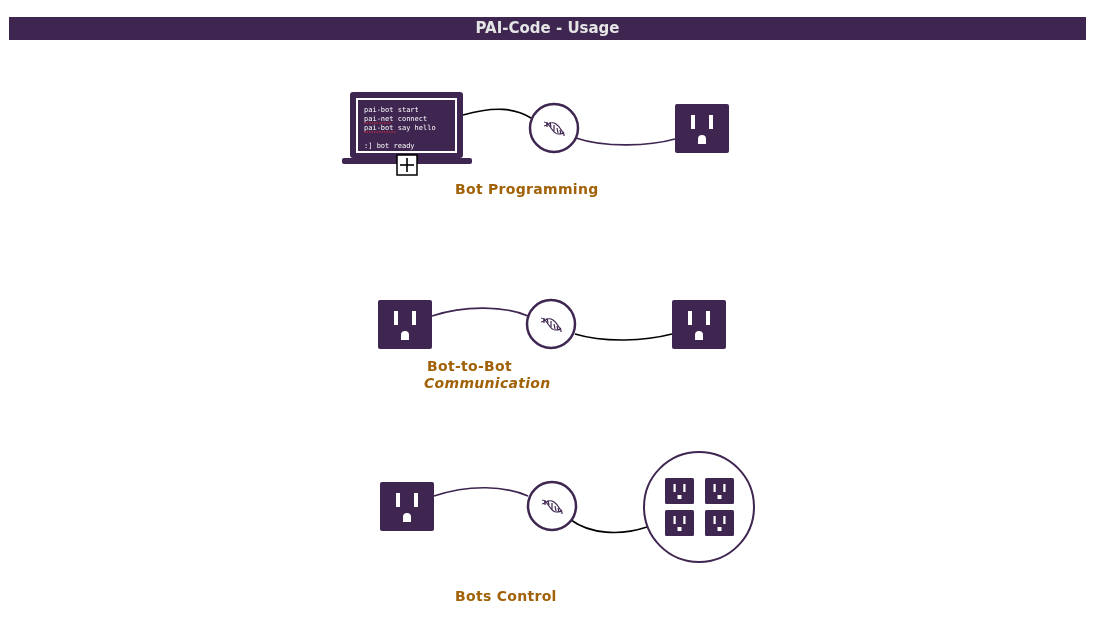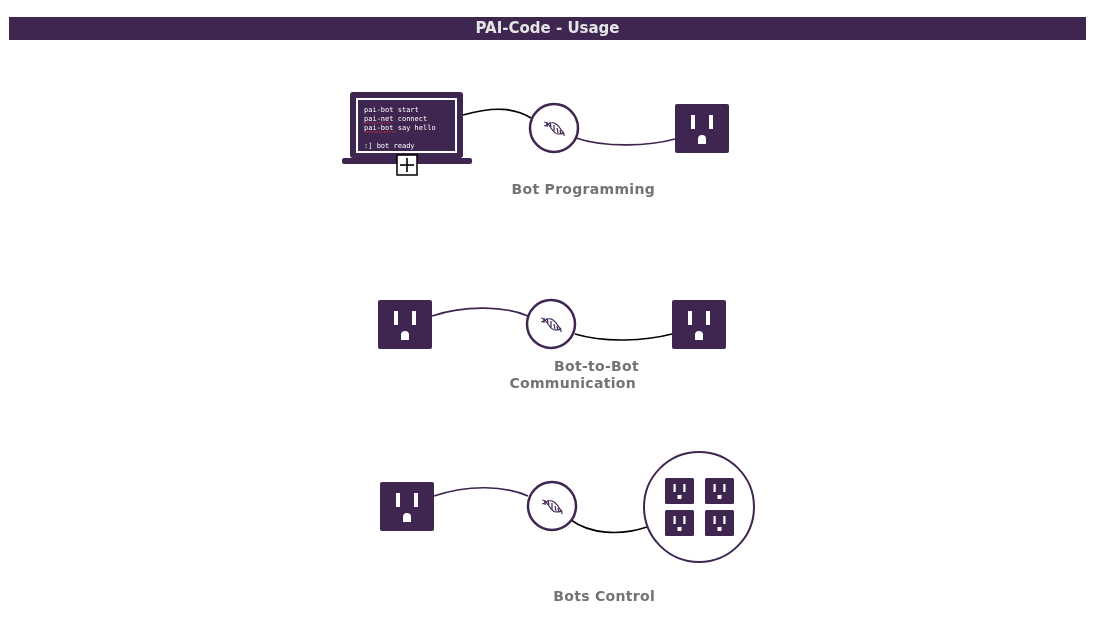--- a/index.html
+++ b/index.html
@@ -4,22 +4,22 @@
   <style>
     html, body { margin: 0; padding: 0; background: #ffffff; }
     body { width: 1104px; height: 626px; position: relative; overflow: hidden; font-family: "DejaVu Sans", sans-serif; }
     .titlebar {
       position: absolute; left: 9px; top: 11px; width: 1077px; height: 23px;
       background: #3e2651; color: #e5e5e5; text-align: center;
       font-size: 15px; line-height: 22px; font-weight: bold; margin-top: 6px;
     }
     svg.diagram { position: absolute; left: 0; top: 0; }
     .label {
-      position: absolute; color: #737373; font-size: 14px; font-weight: bold;
-      text-align: right; line-height: 17px; letter-spacing: 0.3px;
+      position: absolute; color: #a16207; font-size: 14px; font-weight: bold;
+      text-align: left; line-height: 17px; letter-spacing: 0.3px;
     }
     .term {
       font-family: "DejaVu Sans Mono", monospace; font-size: 7px; fill: #ffffff;
     }
   </style>
 </head>
 <body>
 
 <div class="titlebar">
   <span>PAI-Code - Usage</span>
@@ -94,15 +94,15 @@
       <circle cx="699" cy="507" r="55" fill="#ffffff" stroke="#3e2651" stroke-width="2"></circle>
       <use href="#outlet-small" x="665" y="478"></use>
       <use href="#outlet-small" x="705" y="478"></use>
       <use href="#outlet-small" x="665" y="510"></use>
       <use href="#outlet-small" x="705" y="510"></use>
     </g>
   </g>
 </svg>
 
 <div class="label" style="left:455px; top:181px; width:200px;">Bot Programming</div>
-<div class="label" style="left:439px; top:358px; width:200px;">Bot-to-Bot</div>
-<div class="label" style="left:436px; top:375px; width:200px;">Communication</div>
+<div class="label" style="left:427px; top:358px; width:200px;">Bot-to-Bot</div>
+<div class="label" style="left:424px; top:375px; width:200px;font-style:italic;">Communication</div>
 <div class="label" style="left:455px; top:588px; width:200px;">Bots Control</div>
 
 </body></html>

